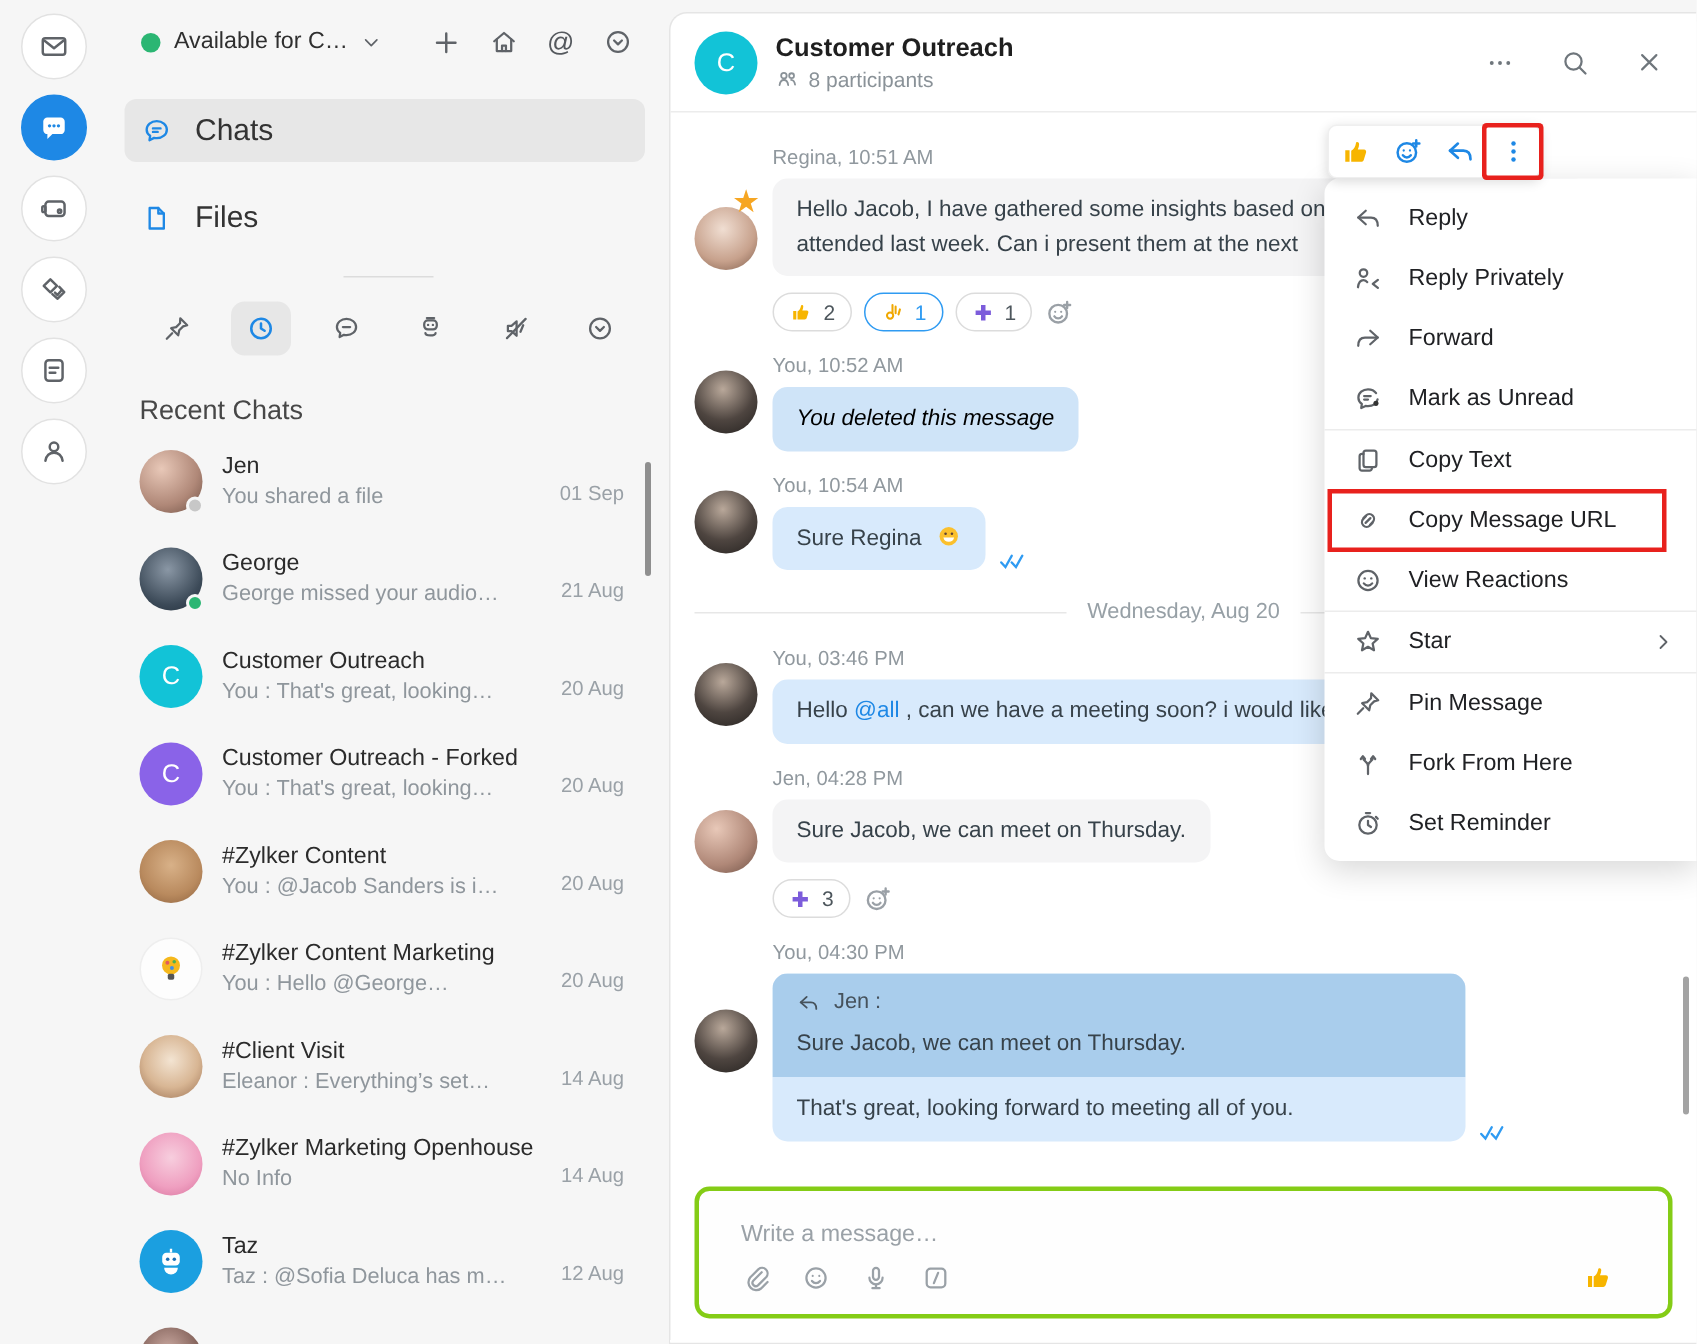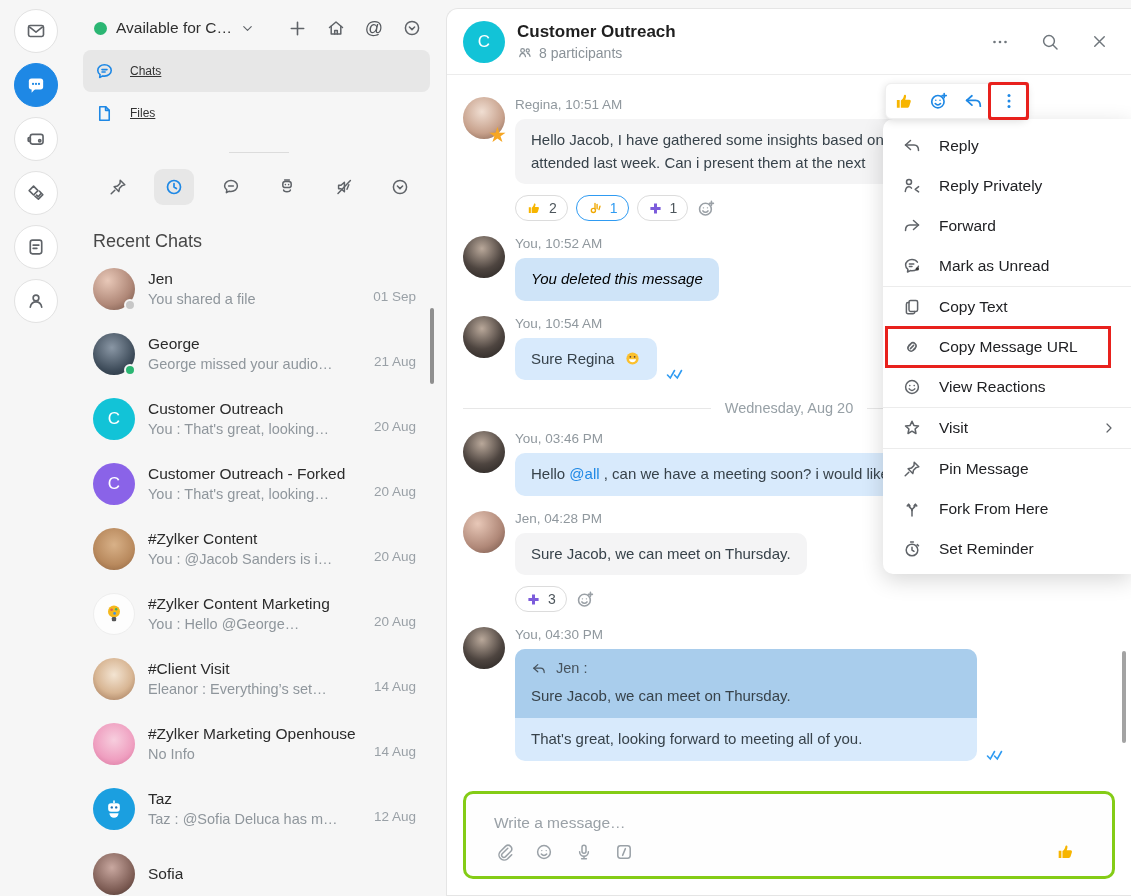--- a/index.html
+++ b/index.html
@@ -19,22 +19,22 @@
 
   
   .sidebar { position:absolute; left:72px; top:0; width:374px; height:100%; background:#f6f6f6; }
   .sb-head { display:flex; align-items:center; height:44px; margin-top:6px; padding:0 24px 0 22px; }
   .presence-dot { width:13px; height:13px; border-radius:50%; background:#2bb673; margin-right:9px; }
   .status-label { font-size:15.5px; color:#2f2f2f; max-width:122px; white-space:nowrap; overflow:hidden; }
   .sb-head .chev { margin-left:8px; }
   .sb-head-actions { margin-left:auto; display:flex; align-items:center; gap:19px; }
   .at-glyph { font-size:18px; color:#55595e; }
 
-  .nav-row { display:flex; align-items:center; height:42px; margin:0 16px 0 11px; padding-left:11px;
-             border-radius:8px; gap:15px; font-size:12px; color:#333;text-decoration:underline; }
+  .nav-row { display:flex; align-items:center; height:42px; margin:16px 16px 0 11px; padding-left:11px;
+             border-radius:8px; gap:15px; font-size:20px; color:#333; }
   .nav-row.selected { background:#e7e7e7; }
   .nav-row:first-of-type { margin-top:12px; }
 
   .mini-div { width:60px; height:1px; background:#dcdcdc; margin:18px auto 0; }
 
   .filters { display:flex; align-items:center; justify-content:space-between; margin-top:16px; padding:0 26px; }
   .filter-btn { width:40px; height:36px; display:flex; align-items:center; justify-content:center; border-radius:9px; }
   .filter-btn.active { background:#e7e7e7; }
 
   .section-title { margin:26px 0 4px 21px; font-size:18px; color:#474747; }
@@ -70,21 +70,21 @@
   .m-header { display:flex; align-items:center; height:66px; padding:0 22px 0 16px; border-bottom:1px solid #ececec; }
   .m-h-avatar { width:42px; height:42px; border-radius:50%; background:#12c3d7; color:#fff;
                 display:flex; align-items:center; justify-content:center; font-size:17px; }
   .m-h-text { margin-left:12px; }
   .m-h-title { font-size:17px; font-weight:700; color:#1f1f1f; }
   .m-h-sub { display:flex; align-items:center; gap:6px; margin-top:3px; font-size:14px; color:#8a9298; }
   .m-h-actions { margin-left:auto; display:flex; align-items:center; gap:30px; }
 
   .messages { position:absolute; left:0; right:0; top:67px; bottom:112px; overflow:hidden; padding-top:6px; }
 
-  .msg { position:relative; display:flex; padding:0 16px; margin-top:15px; }
+  .msg { position:relative; display:flex; padding:0 16px; margin-top:15px;align-items:center; }
   .m-avatar { width:42px; height:42px; border-radius:50%; flex:none; margin-right:10px; margin-top:0; }
   .m-body { flex:1; min-width:0; }
   .m-meta { font-size:13.5px; color:#90989e; margin-bottom:7px; }
   .bubble { display:inline-block; padding:10px 16px; border-radius:10px; font-size:15px; color:#37424a; line-height:1.5; }
   .bubble.gray { background:#f4f4f5; }
   .bubble.blue { background:#d8eafc; }
   .bubble.deleted { background:#cfe4f8; color:#000000; font-style:italic; }
   .mention { color:#1e88e5; }
   .bubble-row { display:flex; align-items:flex-end; gap:9px; }
 
@@ -745,21 +745,21 @@
         </span>
       <span>View Reactions</span>
     </div>
     <div class="menu-div"></div>
     <div class="menu-item">
       <span>
           <svg class="ic" width="20" height="20" viewBox="0 0 20 20">
             <path d="M10 3.2 l1.9 4.2 4.6 .5 -3.4 3.1 .9 4.5 -4 -2.3 -4 2.3 .9 -4.5 -3.4 -3.1 4.6 -.5 z"></path>
           </svg>
         </span>
-      <span>Visit</span>
+      <span>Star</span>
       <span class="chev-r">
           <svg class="ic" width="16" height="16" viewBox="0 0 20 20">
             <path d="M7.5 5 l5 5 -5 5"></path>
           </svg>
         </span>
     </div>
     <div class="menu-div"></div>
     <div class="menu-item">
       <span>
           <svg class="ic" width="20" height="20" viewBox="0 0 20 20">

